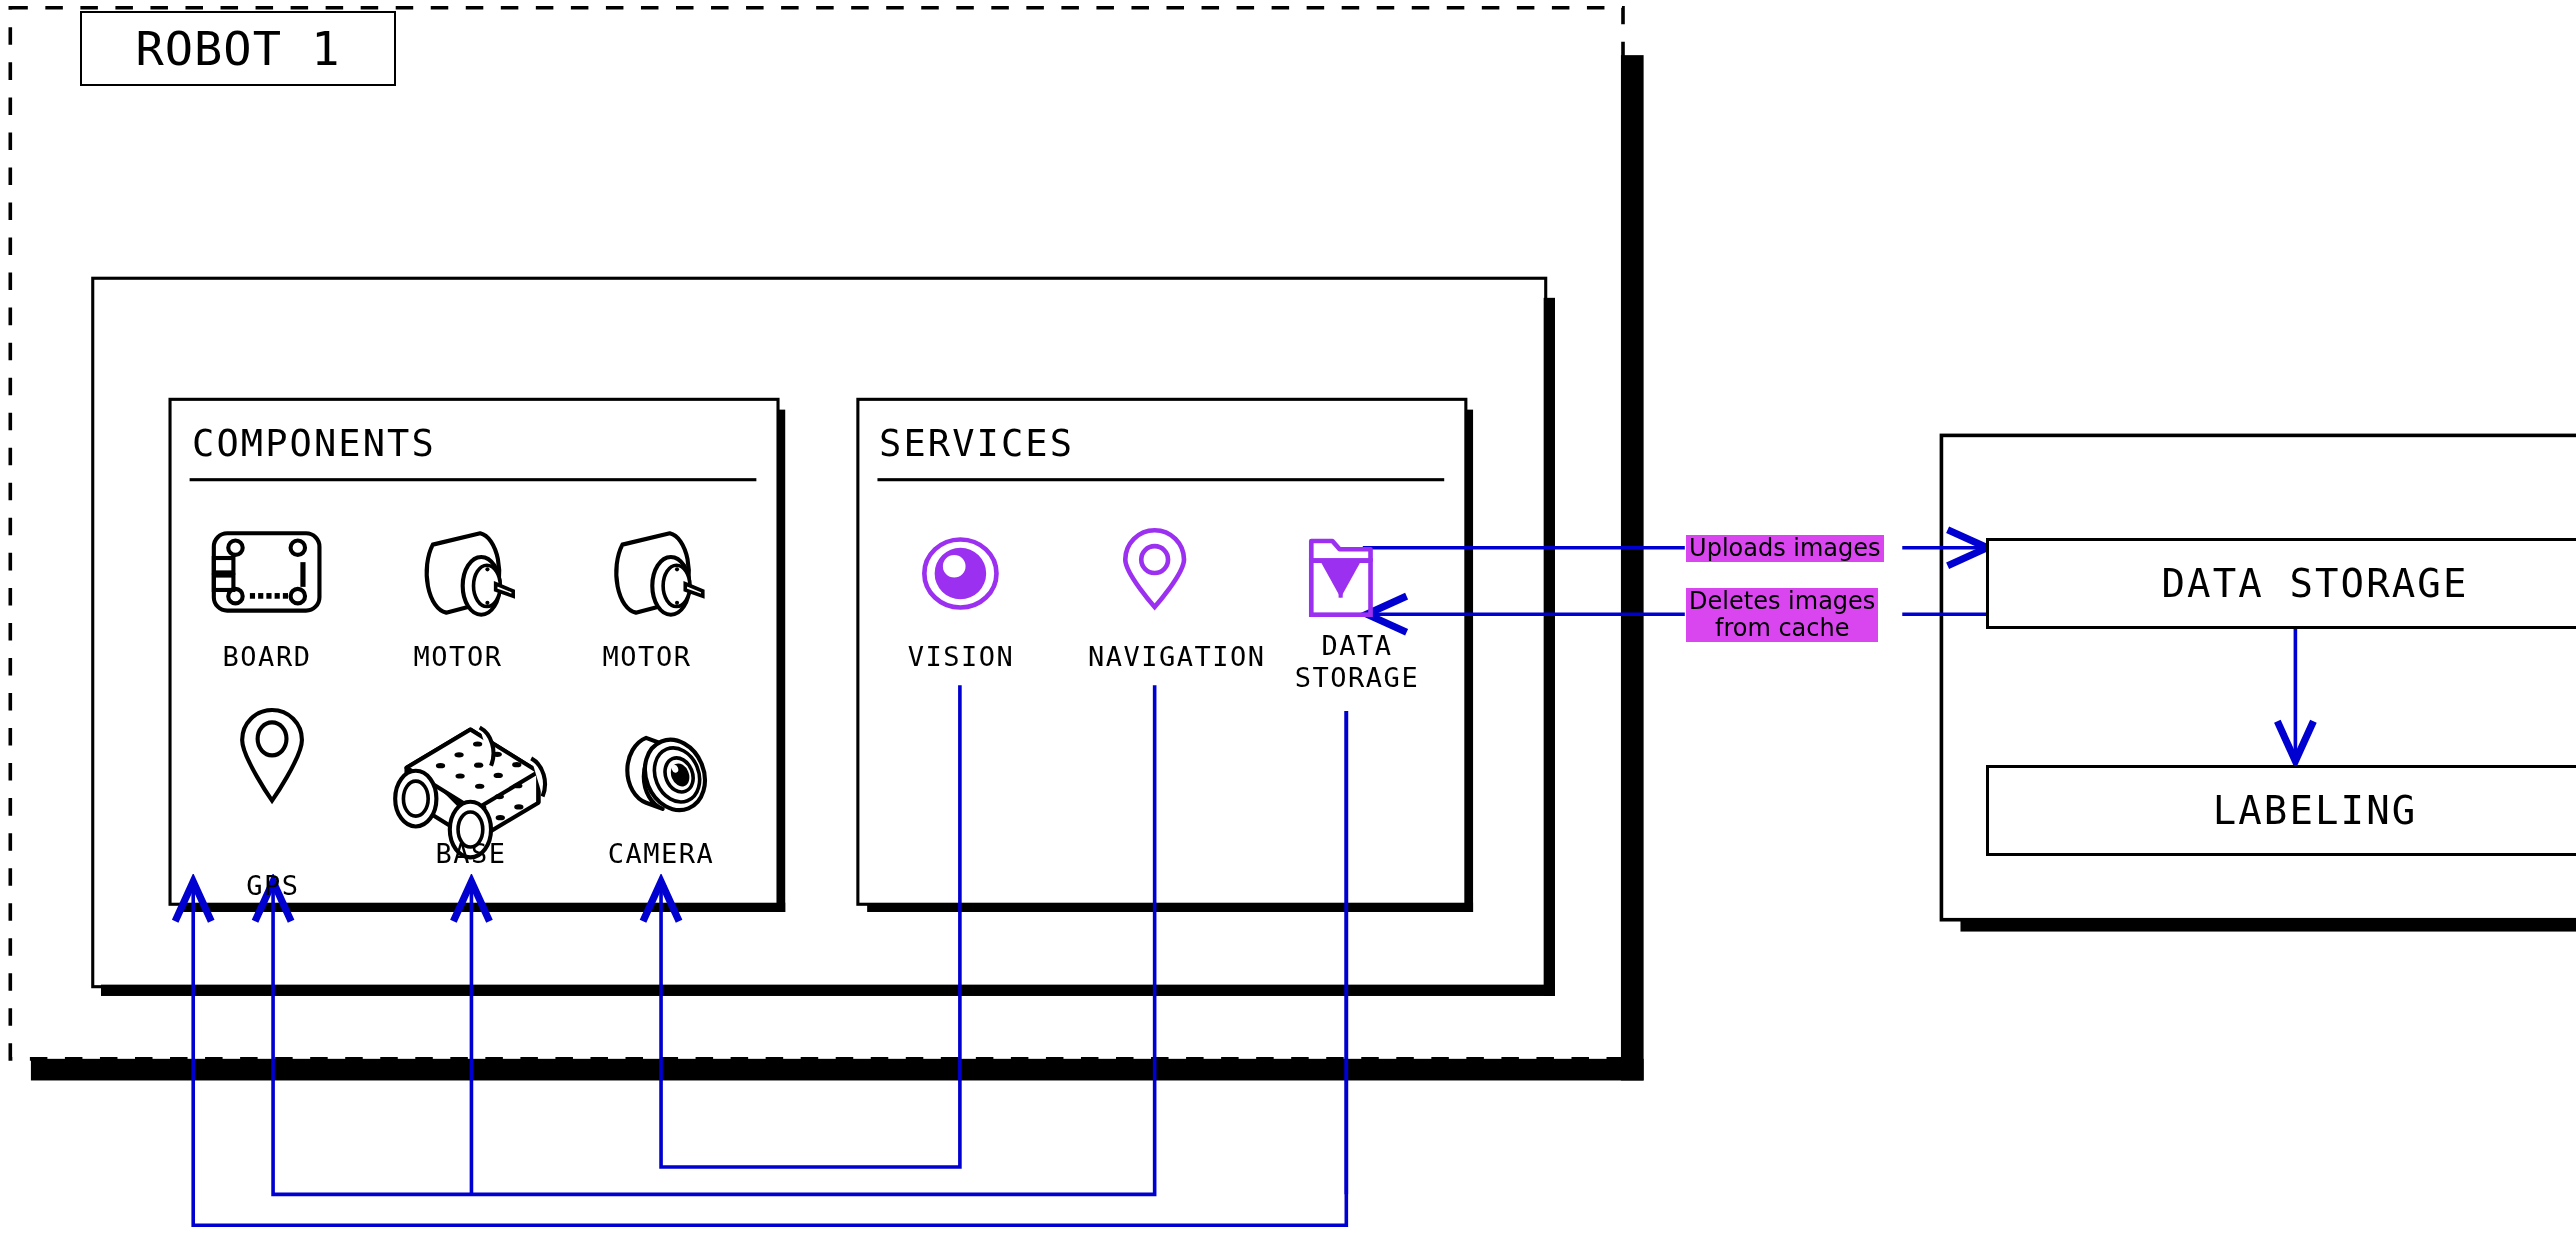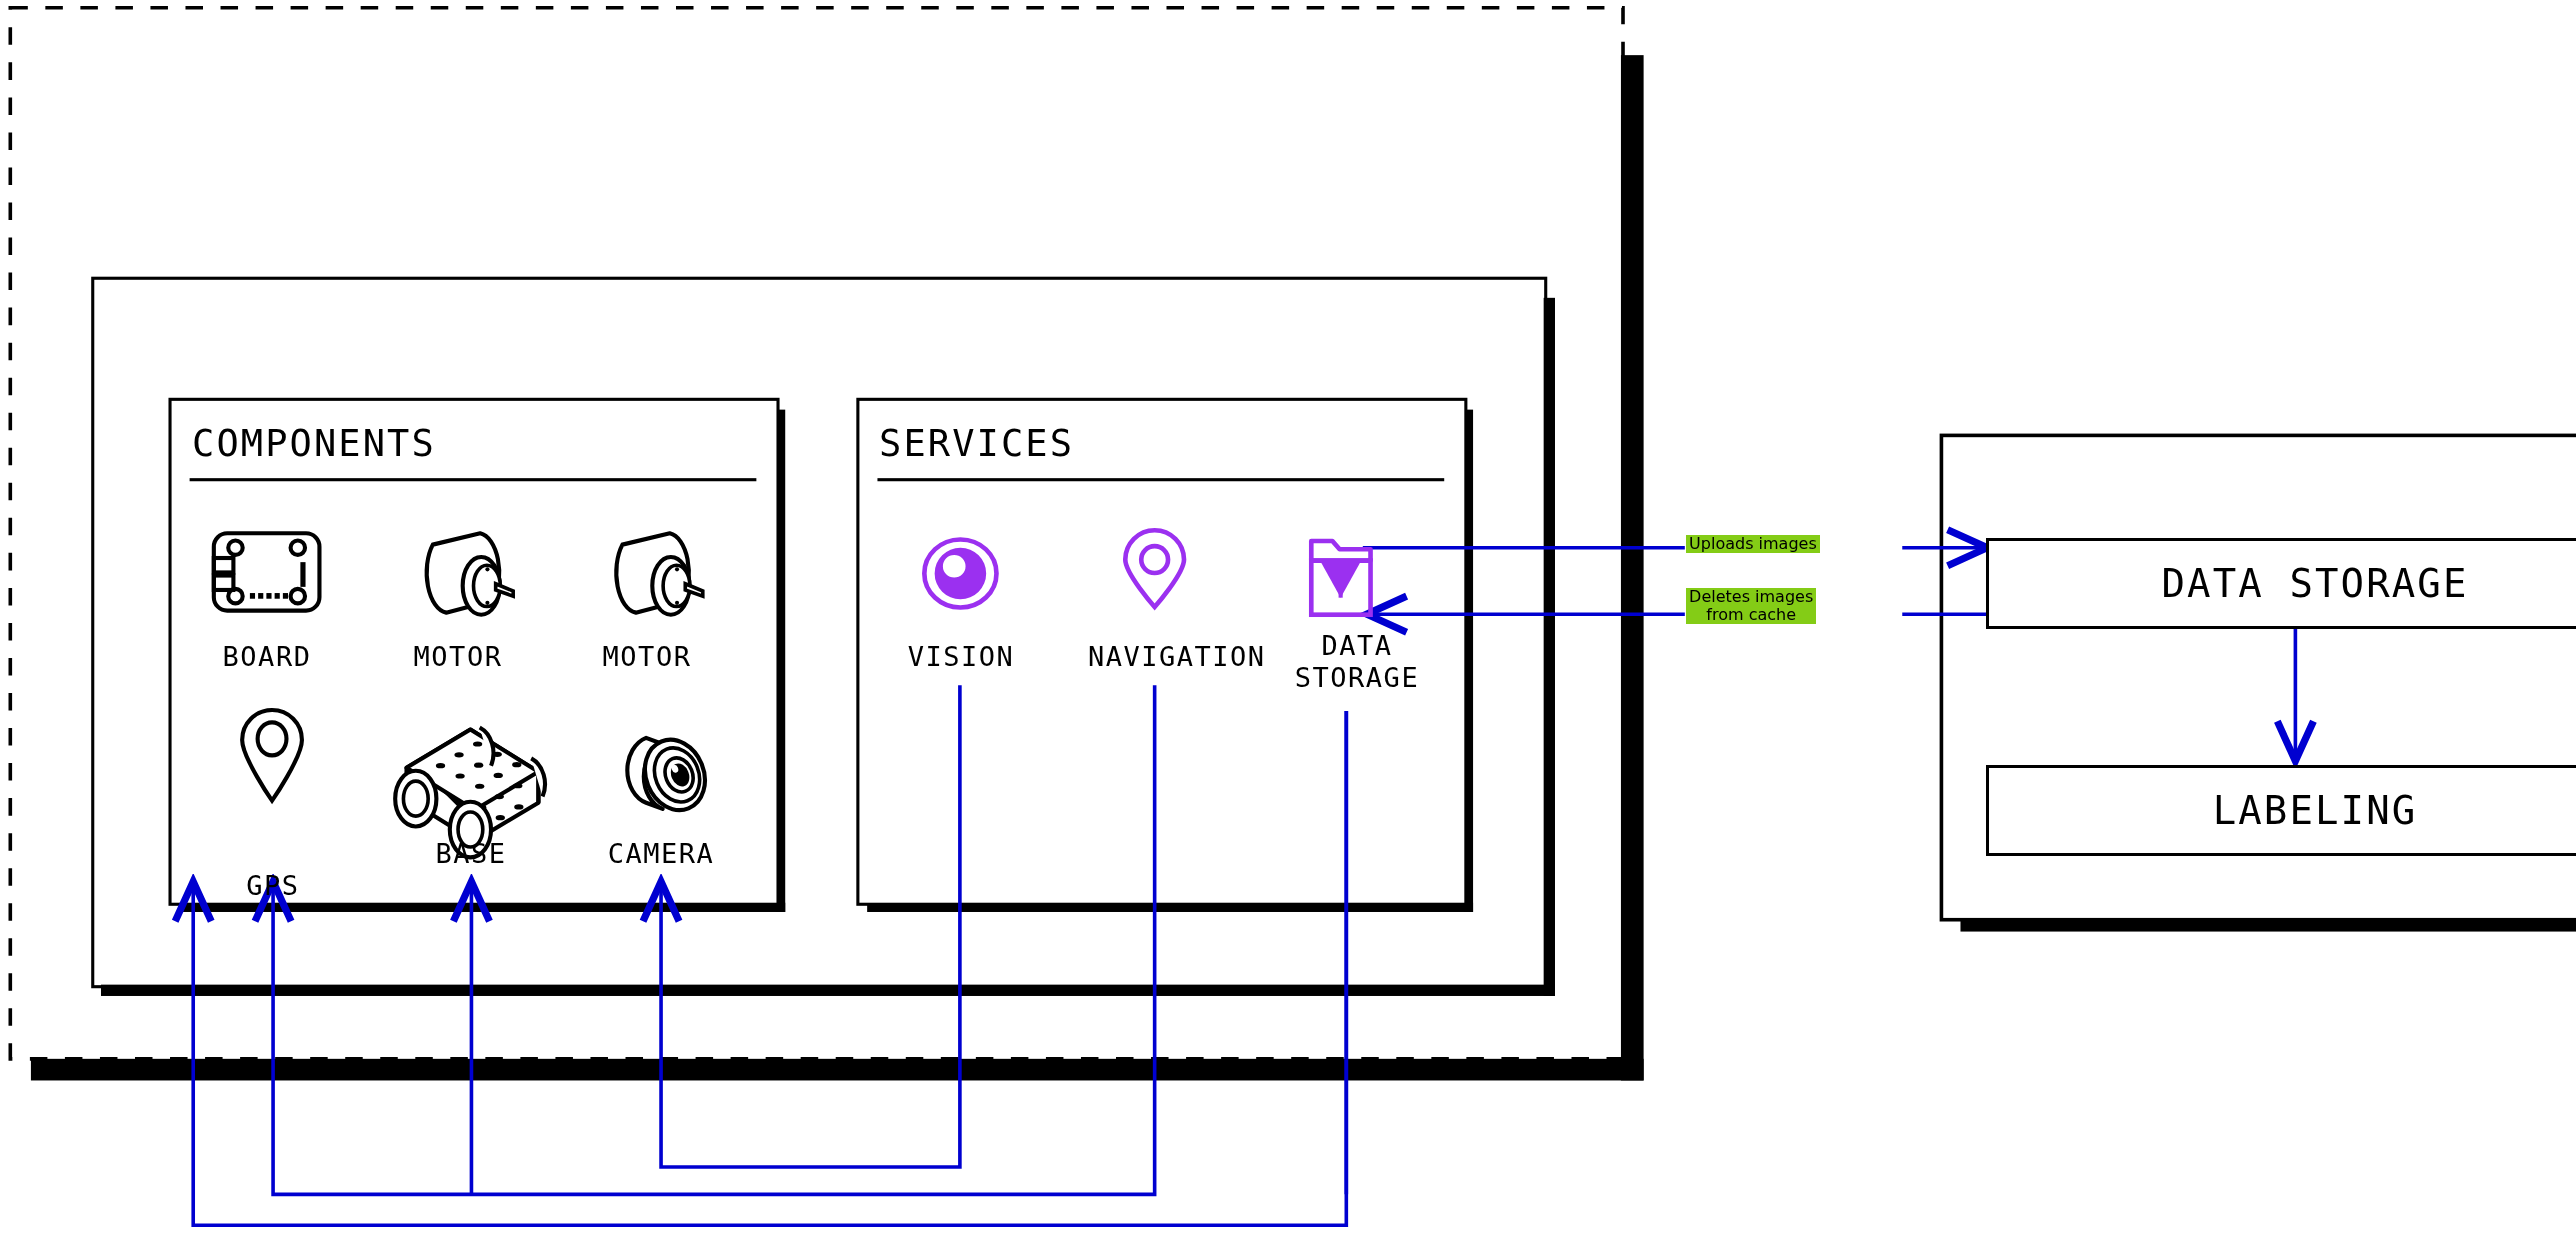--- a/index.html
+++ b/index.html
@@ -35,22 +35,22 @@
   .cell{position:absolute;width:134px;text-align:center;}
   .cell .cap{font-size:27px;letter-spacing:1.5px;color:#000;line-height:1.08;margin-top:3.1px;}
 
   
   .dmbox{position:absolute;border:3.1px solid #000;background:#fff;
          display:flex;align-items:center;justify-content:center;}
   .dmbox span{font-size:39px;letter-spacing:2.1px;color:#000;}
 
   
   .edge-lbl{position:absolute;font-family:"DejaVu Sans",sans-serif;
-            font-size:16px;color:#000;text-align:center;line-height:1.12;
-            background:#84cc16;padding:0 3.1px;white-space:nowrap;}
+            font-size:24px;color:#000;text-align:center;line-height:1.12;
+            background:#d946ef;padding:0 3.1px;white-space:nowrap;}
 </style>
 </head>
 <body>
 
 <div class="stage">
 
   <svg class="layer" viewBox="0 0 5545 2426">
     <defs>
       <marker id="arrB" markerWidth="14" markerHeight="14" refX="11" refY="6" orient="auto" markerUnits="strokeWidth">
         <path d="M1,1 L12,6 L1,11" fill="none" stroke="#0000d0" stroke-width="2"></path>
@@ -210,20 +210,23 @@
       <ellipse cx="116" cy="112" rx="42" ry="54" fill="#fff" stroke="#000" stroke-width="7" transform="rotate(-22 116 112)"></ellipse>
       <ellipse cx="120" cy="112" rx="26" ry="34" fill="#fff" stroke="#000" stroke-width="7" transform="rotate(-22 120 112)"></ellipse>
       <ellipse cx="122" cy="112" rx="17" ry="23" fill="#000" transform="rotate(-22 122 112)"></ellipse>
       <ellipse cx="112" cy="100" rx="6" ry="8" fill="#fff" transform="rotate(-22 112 100)"></ellipse>
     </g>
 
     <rect x="368" y="928" width="1100" height="6" fill="#000"></rect>
     <rect x="1703" y="928" width="1100" height="6" fill="#000"></rect>
   </svg>
 
+  <div class="titlebox" id="robot-title">
+    <span>ROBOT 1</span>
+  </div>
 
 
 
 
   <div class="panel-head" style="left:192px;top:422px;">COMPONENTS</div>
   <div class="panel-head" style="left:879px;top:422px;">SERVICES</div>
 
   <div class="cell" style="left:200px;top:639px;">
     <div class="cap">BOARD</div>
   </div>

